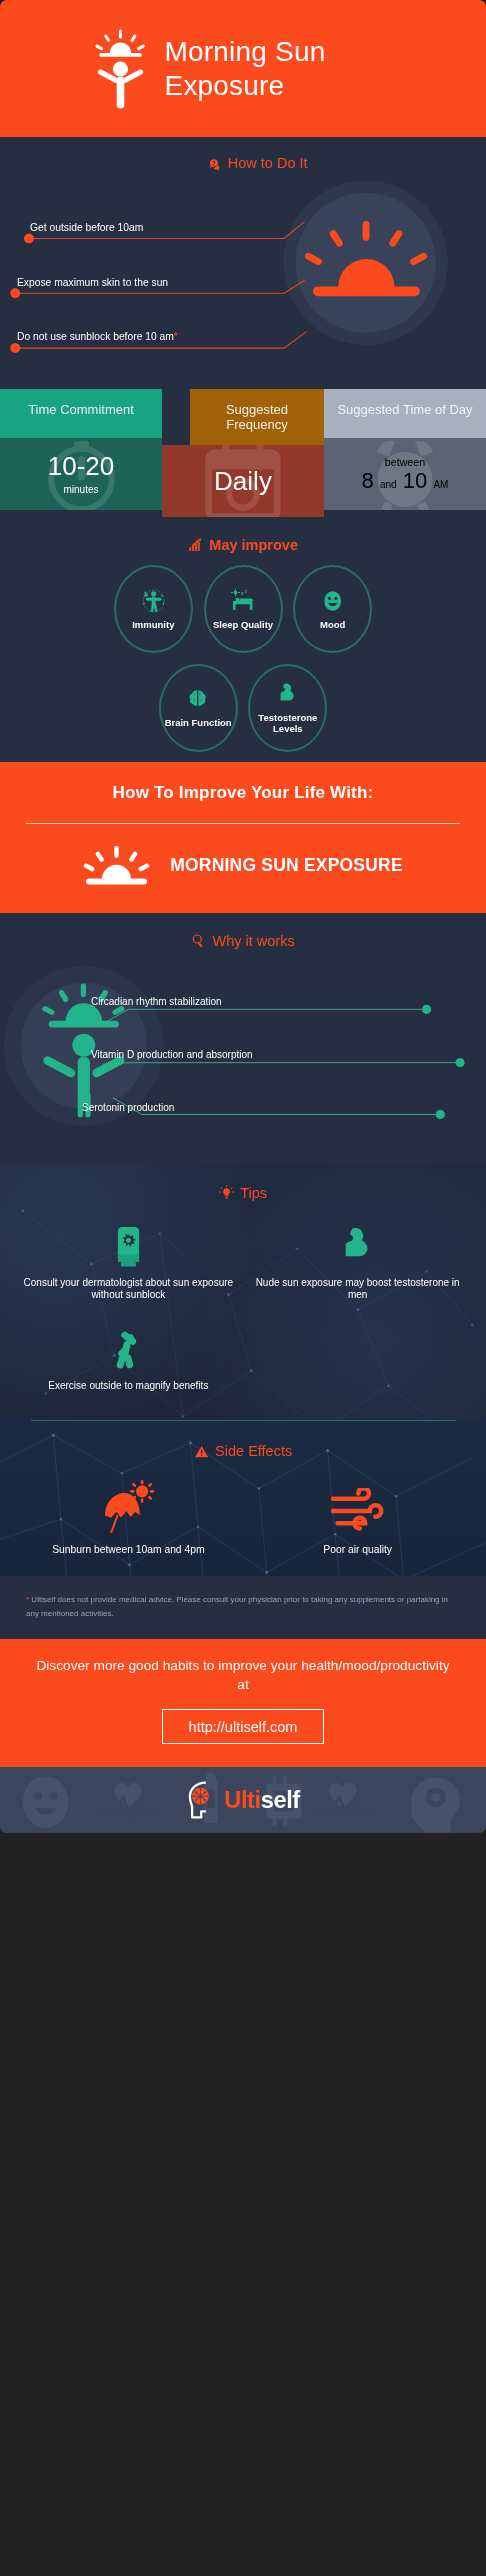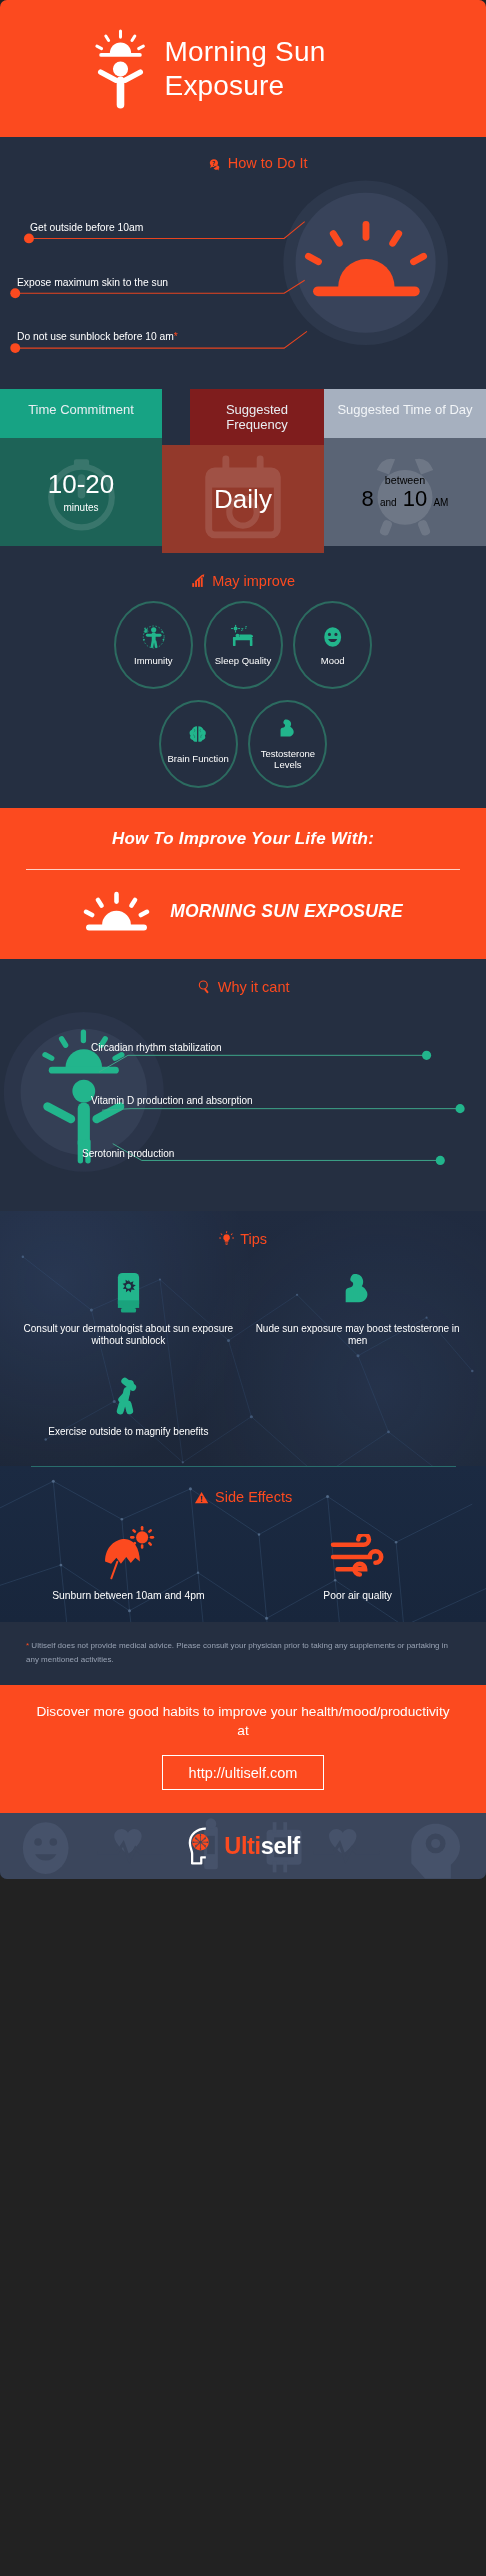--- a/index.html
+++ b/index.html
@@ -66,59 +66,59 @@
   .thead {
     text-align:center;
     color:#e9eef2;
     font-size:13px;
     line-height:1.18;
     padding:13px 4.6px 12.2px;
     min-height:49px;
   }
   .tbody {
     position:relative;
-    height:108px;
+    height:72px;
     display:flex;
     flex-direction:column;
     align-items:center;
     justify-content:center;
     overflow:hidden;
   }
   .tbg { position:absolute; opacity:.12; }
   .c1 .thead { background:#17a384; }
   .c1 .tbody { background:#1d6357; }
-  .c2 .thead { background:#7f1d1d;margin-left:28px; }
+  .c2 .thead { background:#a16207;margin-left:28px; }
   .c2 .tbody { background:#93392b; }
   .c3 .thead { background:#a6b0bf; color:#f2f5f8; }
   .c3 .tbody { background:#5a6475; }
   .big { color:#fff; font-size:26px; line-height:1; position:relative; z-index:2; }
   .sub { color:#fff; font-size:10px; margin-top:5.3px; position:relative; z-index:2; }
   .tod { color:#000000; position:relative; z-index:2; text-align:center; }
   .tod .between { font-size:10.7px; display:block; margin-bottom:1.5px; }
   .tod .row { font-size:22px; line-height:1; }
   .tod .row small { font-size:10px; }
 
   
-  .improve { background:#252f41; padding-bottom:20px; }
+  .improve { background:#252f41; padding-bottom:10px;font-weight:bold; }
   .bubbles { display:flex; justify-content:center; gap:10.7px; padding-top:4.6px; }
   .bubbles.r2 { margin-top:6.1px; }
   .bub {
     width:79px; height:88px;
     border:2.3px solid #2c6b60;
     border-radius:50%;
     display:flex; flex-direction:column;
     align-items:center; justify-content:center;
     gap:4.6px;
     text-align:center;
   }
   .bub .g { width:27.4px; height:26px; }
   .bub .t { color:#fff; font-size:9.5px; line-height:1.18; }
 
   
-  .brand { background:#fc4a1f; padding:21.3px 26px 26px;font-style:italic; }
+  .brand { background:#fc4a1f; padding:21.3px 26px 26px; }
   .brand h2 { color:#fff; font-size:17px; font-weight:bold; text-align:center; letter-spacing:0.2px; }
   .brand .rule { height:0.8px; background:rgba(255,255,255,.75); margin:20px 0 20px; }
   .brand-row { display:flex; align-items:center; justify-content:center; gap:20px; }
   .brand-row .sunico { width:67px; height:43px; flex:0 0 auto; }
   .brand-row .nm { color:#fff; font-size:17.5px; font-weight:bold; line-height:1.18; letter-spacing:0.2px; }
 
   
   .why { background:#252f41; height:252px; position:relative; }
   .why .sec-head { padding-top:20px; }
   .why-body { position:relative; height:187px;padding-left:12px; }
@@ -419,21 +419,21 @@
       <div class="nm">MORNING SUN EXPOSURE</div>
     </div>
   </div>
 
   <div class="why">
     <div class="sec-head">
       <svg class="ico" viewBox="0 0 24 24">
         <circle cx="10" cy="9.5" r="6.3" fill="none" stroke="#fc4a1f" stroke-width="1.8"></circle>
         <rect x="13.2" y="14.6" width="3.2" height="8.5" rx="1.6" fill="#fc4a1f" transform="rotate(-38 14.8 18.8)"></rect>
       </svg>
-      <span>Why it cant</span>
+      <span>Why it works</span>
     </div>
 
     <div class="why-body">
       <svg viewBox="0 0 638 245">
         <circle cx="110" cy="118" r="105" fill="#2b354a"></circle>
         <circle cx="110" cy="118" r="83" fill="#343f55"></circle>
         <g fill="#22b58c">
           <rect x="106" y="36" width="7" height="18" rx="3.5"></rect>
           <rect x="80" y="44" width="7" height="17" rx="3.5" transform="rotate(-32 83.5 52.5)"></rect>
           <rect x="132" y="44" width="7" height="17" rx="3.5" transform="rotate(32 135.5 52.5)"></rect>

